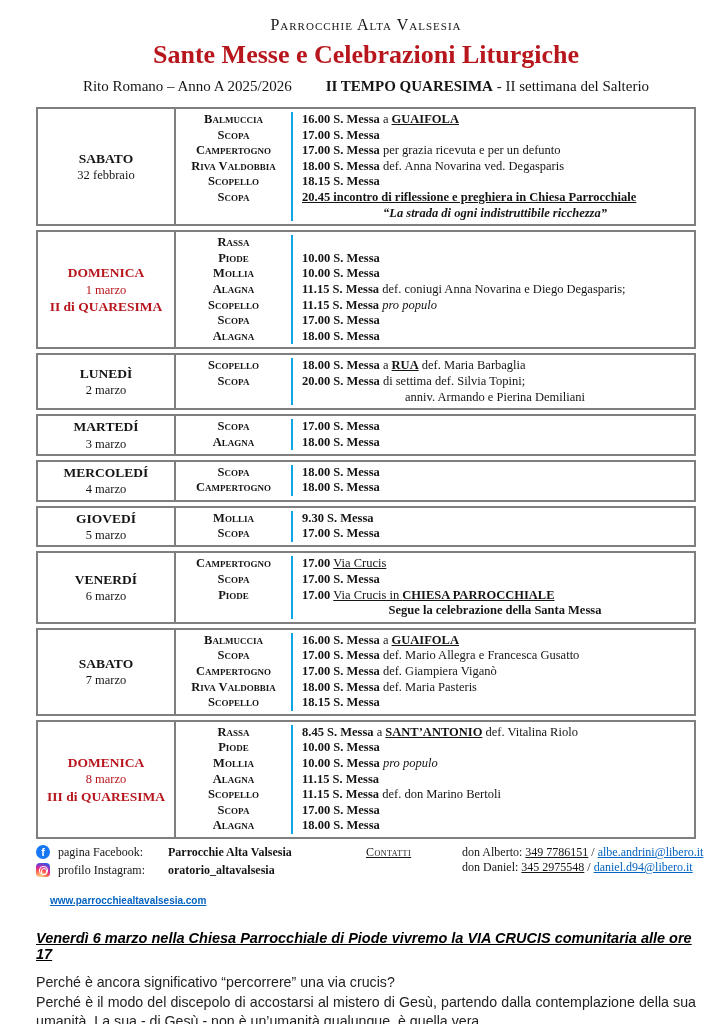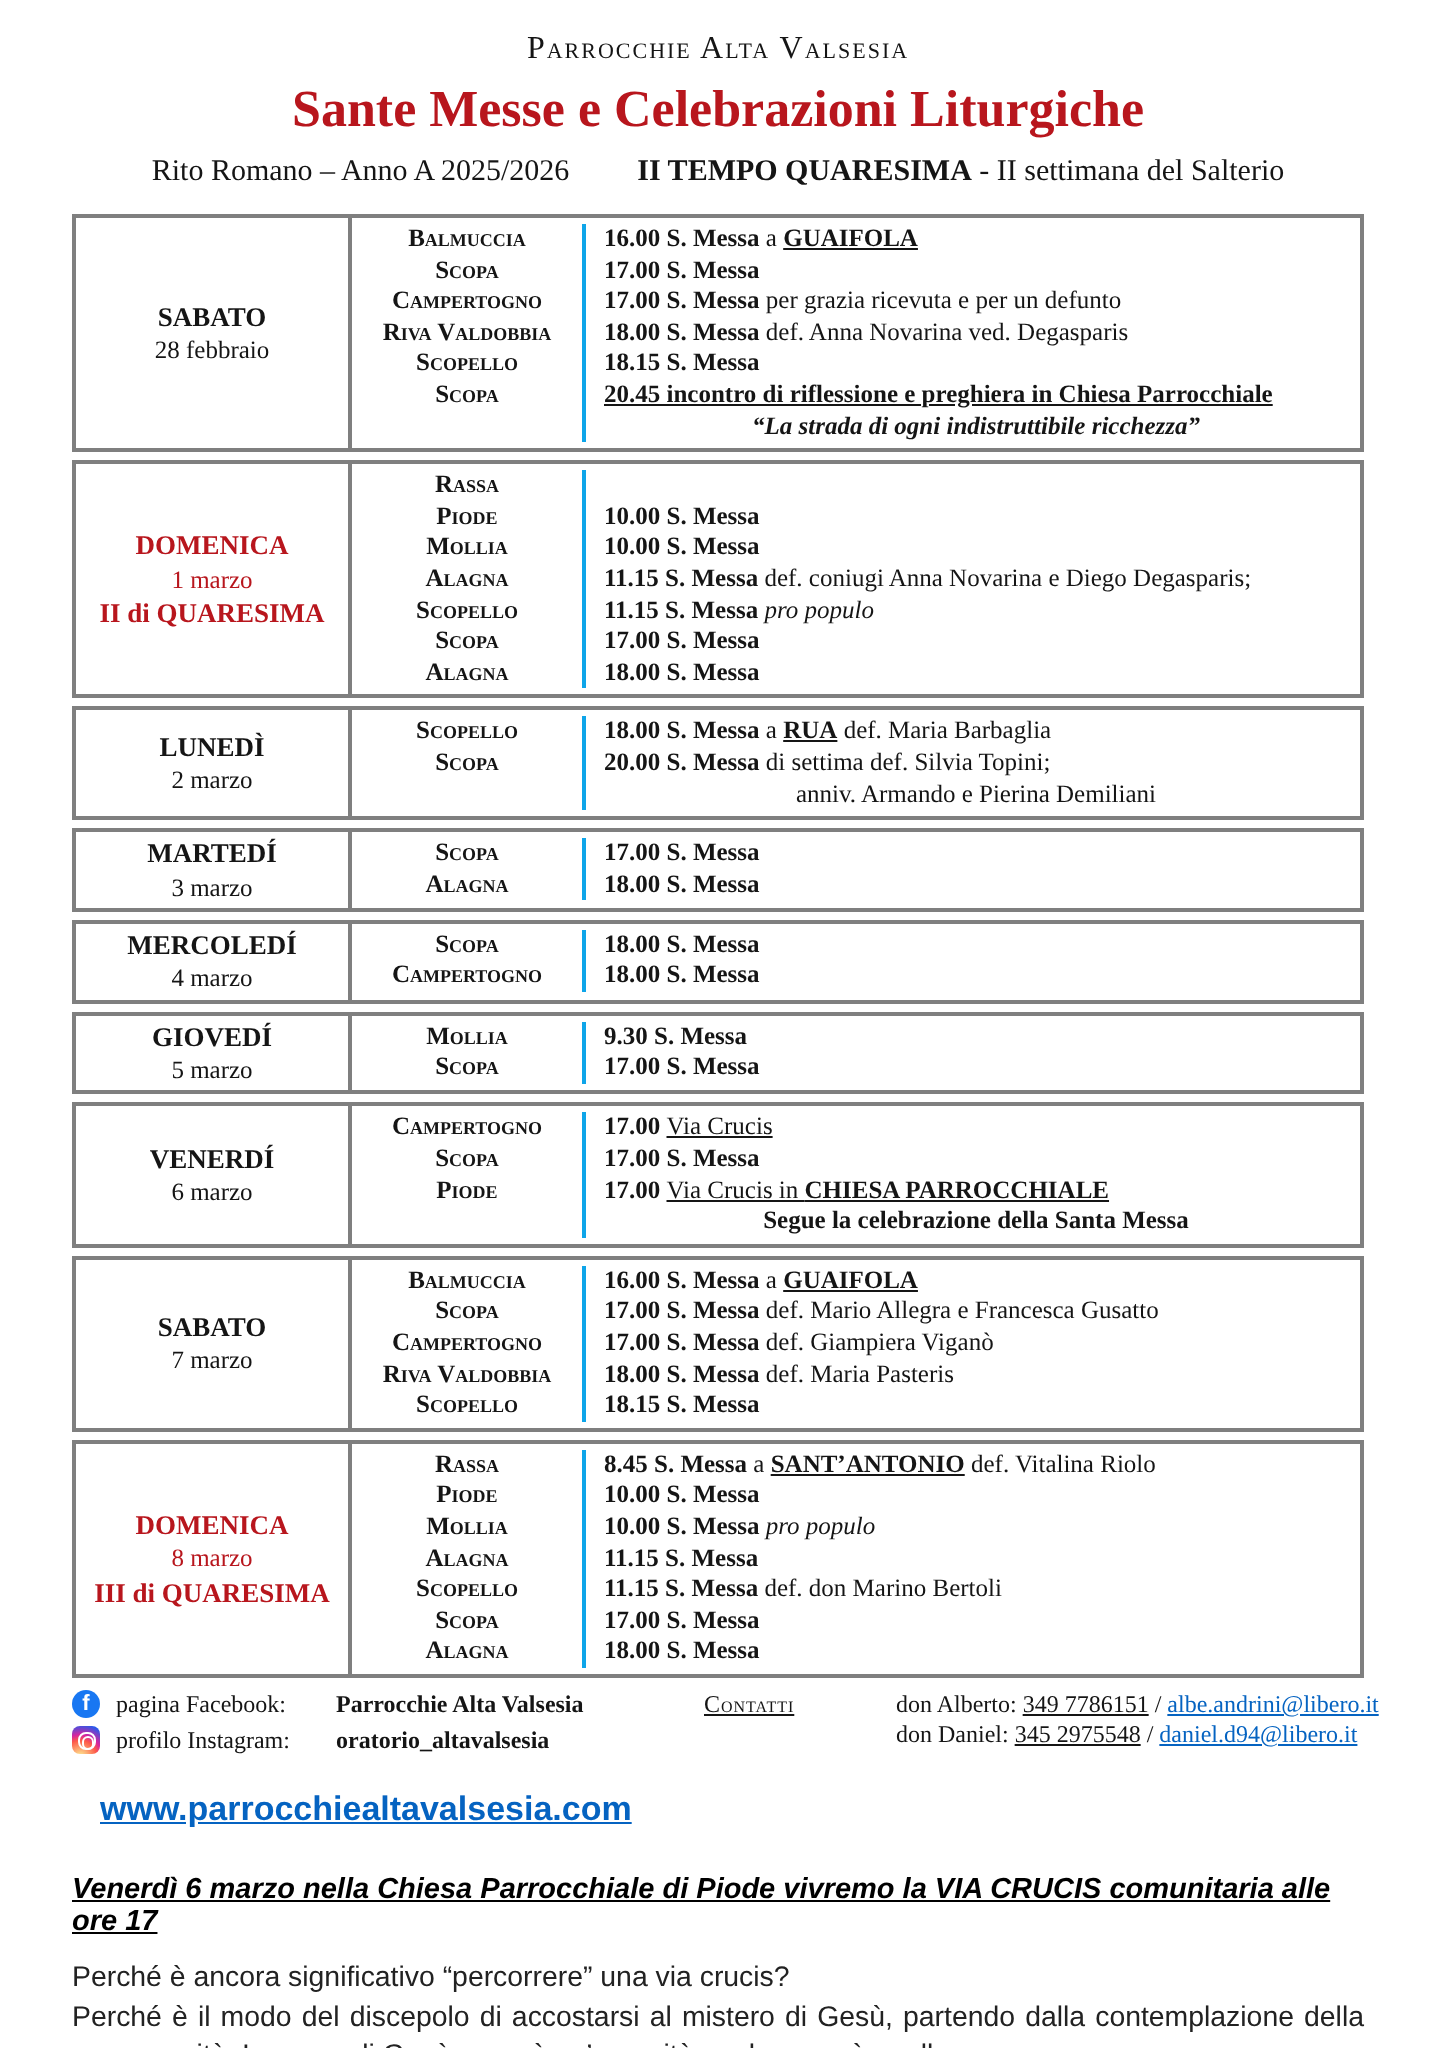--- a/index.html
+++ b/index.html
@@ -1,19 +1,19 @@
 <!DOCTYPE html>
 <html><head>
 <meta charset="utf-8">
 <style>
   * { margin:0; padding:0; box-sizing:border-box; }
   html,body { background:#ffffff; }
   body { width:724px; height:1024px; overflow:hidden;
          font-family:"Liberation Serif","DejaVu Serif",serif; color:#151515; }
-  .page { width:724px; height:1024px; padding:16px 42px 0 36px; }
+  .page { width:724px; height:1024px; padding:16px 28px 0 36px; }
 
   
   .hdr { text-align:center; }
   .org { font-variant:small-caps; font-size:16px; letter-spacing:1px; }
   .title { color:#b8161d; font-weight:bold; font-size:26px; margin-top:6px; }
   .subtitle { font-size:15px; margin-top:8px; }
   .subtitle .gap { display:inline-block; width:34px; }
   .subtitle .b { font-weight:bold; }
 
   
@@ -51,21 +51,21 @@
              background:radial-gradient(circle at 30% 110%, #fdf497 0%, #fd5949 45%, #d6249f 60%, #285aeb 90%); }
   .ig-icon::before { content:""; position:absolute; inset:2.5px; border:1.3px solid #fff; border-radius:4px; }
   .ig-icon::after { content:""; position:absolute; left:4.6px; top:4.6px; width:4.8px; height:4.8px;
                     border:1.2px solid #fff; border-radius:50%; }
   .foot-right { width:330px; display:grid; grid-template-columns:90px 1fr; column-gap:6px; row-gap:2px; }
   .contatti { font-variant:small-caps; text-decoration:underline; letter-spacing:.5px; }
   .c-line { white-space:nowrap; }
   .c-phone { text-decoration:underline; }
   .c-mail { color:#0563c1; text-decoration:underline; }
   .website { margin-top:14px; margin-left:14px;
-             font-family:"Liberation Sans",sans-serif; font-size:17px; font-weight:bold;
+             font-family:"Liberation Sans",sans-serif; font-size:10px; font-weight:bold;
              color:#0563c1; text-decoration:underline; display:inline-block; }
 
   
   .ann { margin-top:22px; font-family:"Liberation Sans","DejaVu Sans",sans-serif; }
   .ann-head { font-size:14.5px; font-weight:bold; font-style:italic; text-decoration:underline;
               color:#000; }
   .ann-p { font-size:14.2px; line-height:19.6px; text-align:justify; color:#222; margin-top:11px; }
 </style>
 </head>
 <body>
@@ -79,21 +79,21 @@
       <span>Rito Romano – Anno A 2025/2026</span><span class="gap"></span><span class="b">II TEMPO QUARESIMA</span>
       <span>-</span>
       <span>II settimana del Salterio</span>
     </div>
   </div>
 
   <div class="tbl">
       <div class="block">
         <div class="day-cell">
           <div class="day-name">SABATO</div>
-          <div class="day-date">28 febbraio</div>
+          <div class="day-date">32 febbraio</div>
         </div>
         <div class="rows">
           <div class="row">
             <div class="loc">Balmuccia</div>
             <div class="det"><span class="b">16.00 S. Messa </span><span>a </span><span class="b u">GUAIFOLA</span></div>
           </div>
           <div class="row">
             <div class="loc">Scopa</div>
             <div class="det"><span class="b">17.00 S. Messa</span></div>
           </div>

